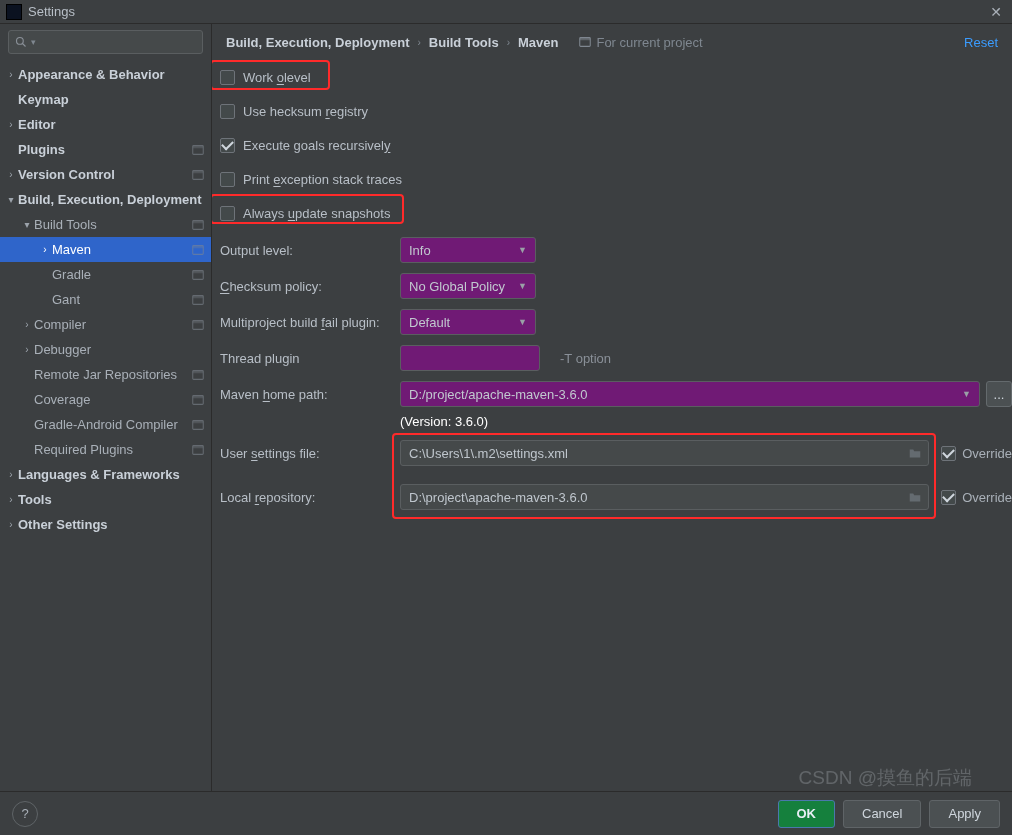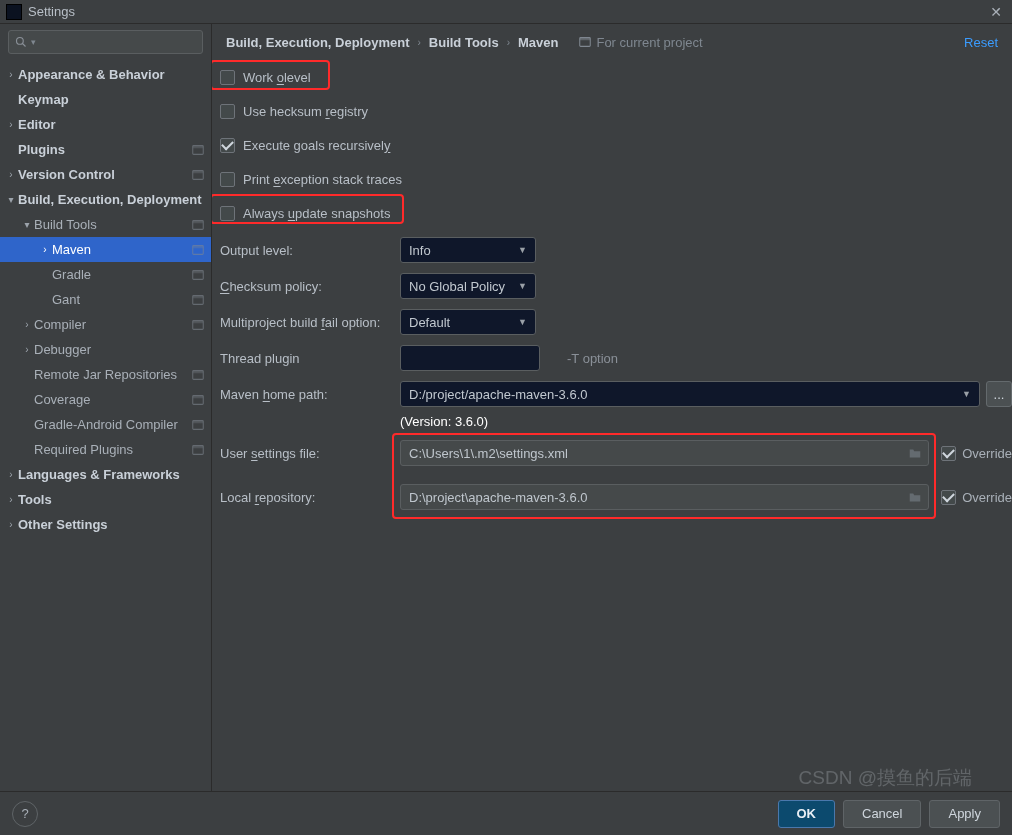--- a/index.html
+++ b/index.html
@@ -41,26 +41,26 @@
   .formrow { display: flex; align-items: center; min-height: 30px; margin-bottom: 4px; }
   .ck { width: 15px; height: 15px; border: 1px solid #6e7379; border-radius: 2px; margin-right: 8px; display: flex; align-items: center; justify-content: center; cursor: pointer; background: #43494a; }
   .ck.checked::after { content: ""; width: 9px; height: 5px; border-left: 2px solid #cfd6dd; border-bottom: 2px solid #cfd6dd; transform: rotate(-45deg) translate(1px,-1px); }
   .cklabel { color: #b8bfc7; }
   .mn { text-decoration: underline; text-underline-offset: 2px; }
 
   .hlred { position: absolute; border: 2px solid #ff2a2a; border-radius: 4px; pointer-events: none; }
 
   .fieldrow { display: flex; align-items: center; min-height: 36px; }
   .fieldlabel { width: 180px; color: #b8bfc7; }
-  .combo, .txtin { height: 26px; background: #0f172a; border: 1px solid #5a5e60; border-radius: 3px; color: #c1c8cf; display: flex; align-items: center; padding: 0 8px; }
+  .combo, .txtin { height: 26px; background: #701a75; border: 1px solid #5a5e60; border-radius: 3px; color: #c1c8cf; display: flex; align-items: center; padding: 0 8px; }
   .combo { width: 136px; justify-content: space-between; cursor: pointer; }
   .combo .cv { flex:1; }
   .combo .dd { font-size: 9px; color: #9aa0a7; margin-left: 6px; }
   .txtin { width: 140px; }
-  .hint { margin-left: 27px; color: #8a9098; }
+  .hint { margin-left: 20px; color: #8a9098; }
 
   .pathcombo { flex: 1; display: flex; }
   .pathcombo .combo { flex: 1; width: auto; }
   .iconbtn { width: 26px; height: 26px; margin-left: 6px; background: #4b5052; border: 1px solid #646a6d; border-radius: 3px; display:flex; align-items:center; justify-content:center; color:#cfd6dd; cursor:pointer; }
 
   .version { margin-left: 180px; color: #ffffff; margin-top: 2px; margin-bottom: 6px; }
 
   .filefield { display: flex; align-items: center; height: 28px; }
   .filefield .txt { flex:1; background: #45494a; border: 1px solid #5a5e60; border-radius: 3px; height: 26px; display:flex; align-items:center; padding:0 8px; color:#bfc6cd; position:relative; }
   .filefield .folder { position:absolute; right:6px; top:5px; opacity:.55; cursor:pointer; }
@@ -68,21 +68,21 @@
   .override .ck { margin-right: 6px; }
 
   .bigbox { position: relative; margin-top: 4px; }
   .bigbox .hlred { left: 172px; right: 76px; top: -2px; height: 86px; }
 
   
   .footer { height: 44px; border-top: 1px solid #2b2b2b; display:flex; align-items:center; padding: 0 12px; background:#3c3f41; }
   .helpbtn { width: 26px; height:26px; border:1px solid #5f6467; border-radius: 13px; display:flex; align-items:center; justify-content:center; color:#a9b0b8; cursor:pointer; }
   .footer .spacer { flex:1; }
   .btn { height: 28px; padding: 0 18px; margin-left: 8px; border-radius: 3px; border:1px solid #5f6467; background:#4b5052; color:#cfd6dd; cursor:pointer; display:flex; align-items:center; }
-  .btn.primary { background:#0c4a6e; border-color:#4a78ac; color:#e8eef5; font-weight:600; }
+  .btn.primary { background:#15803d; border-color:#4a78ac; color:#e8eef5; font-weight:600; }
 
   .watermark { position:absolute; right:40px; bottom:44px; color:#cfd6dd; opacity:.25; font-size:19px; pointer-events:none; }
 </style>
 </head>
 <body>
 
 <div class="titlebar">
   <div class="ic"></div>
   <div class="title">Settings</div>
   <div class="close">✕</div>
@@ -273,21 +273,21 @@
           </div>
       </div>
       <div class="fieldrow">
         <div class="fieldlabel"><span class="mn">C</span><span>hecksum policy:</span></div>
         <div class="combo">
             <span class="cv">No Global Policy</span>
             <span class="dd">▼</span>
           </div>
       </div>
       <div class="fieldrow">
-        <div class="fieldlabel"><span>Multiproject build </span><span class="mn">f</span><span>ail option:</span></div>
+        <div class="fieldlabel"><span>Multiproject build </span><span class="mn">f</span><span>ail plugin:</span></div>
         <div class="combo">
             <span class="cv">Default</span>
             <span class="dd">▼</span>
           </div>
       </div>
       <div class="fieldrow">
         <div class="fieldlabel">Thread plugin</div>
         <div class="txtin">
             <span></span>
           </div>

